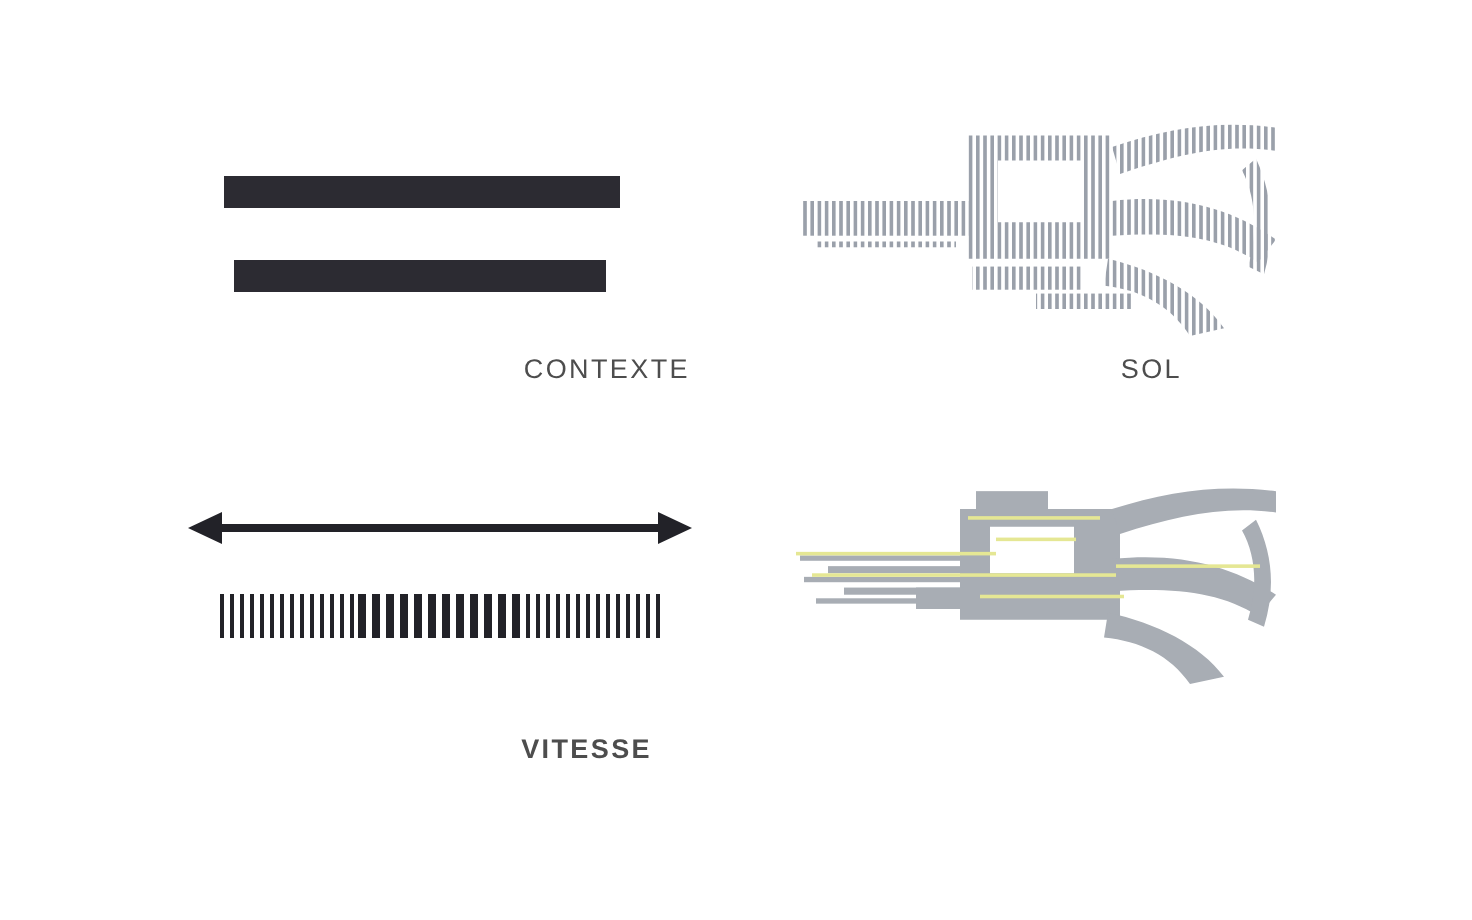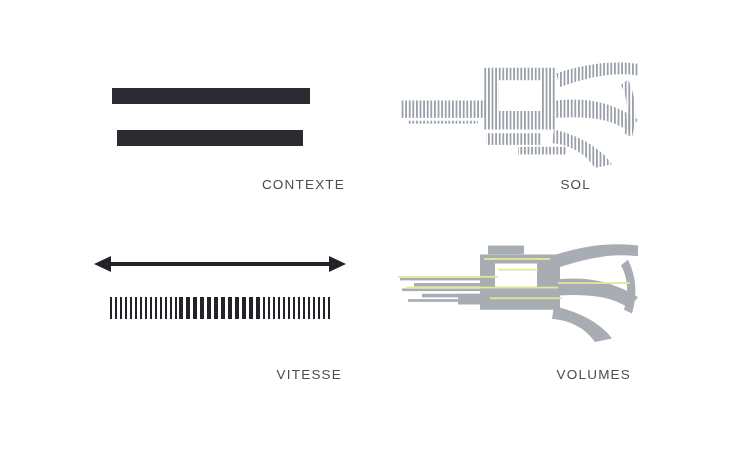--- a/index.html
+++ b/index.html
@@ -29,21 +29,21 @@
   .diagram-label {
     position: absolute;
     color: var(--label, #4d4d4d);
     font-size: 13.5px;
     letter-spacing: 1.2px;
     text-align: right;
     white-space: nowrap;
   }
   .lbl-contexte { left: 200px; top: 177px; width: 145px; }
   .lbl-sol      { left: 511px; top: 177px; width:  80px; }
-  .lbl-vitesse  { left: 240px; top: 367px; width: 102px; }
+  .lbl-vitesse  { left: 224px; top: 367px; width: 102px; font-weight: bold; }
   .lbl-volumes  { left: 518px; top: 367px; width: 113px; }
 
   
   .sol-svg     { left: 398px; top: 60px;  width: 240px; height: 108px; }
   .volumes-svg { left: 398px; top: 242px; width: 240px; height: 100px; }
   .arrow-svg   { left: 94px;  top: 254px; width: 252px; height: 20px; }
 
   .hatch-stripe { fill: var(--hatch, #9aa0aa); }
   .fill-gray    { fill: var(--gray, #a8adb4); }
   .fill-yellow  { fill: var(--yellow, #e5e794); }
@@ -134,15 +134,14 @@
     </g>
     <g class="fill-yellow">
       <rect x="0" y="38" width="100" height="2"></rect>
       <rect x="8" y="50" width="152" height="2"></rect>
       <rect x="86" y="18" width="66" height="2"></rect>
       <rect x="92" y="62" width="72" height="2"></rect>
       <rect x="160" y="45" width="72" height="2"></rect>
       <rect x="100" y="30" width="40" height="2"></rect>
     </g>
   </svg>
-  <div class="diagram-label lbl-volumes">VOLUMES</div>
 
 </div>
 
 </body></html>

